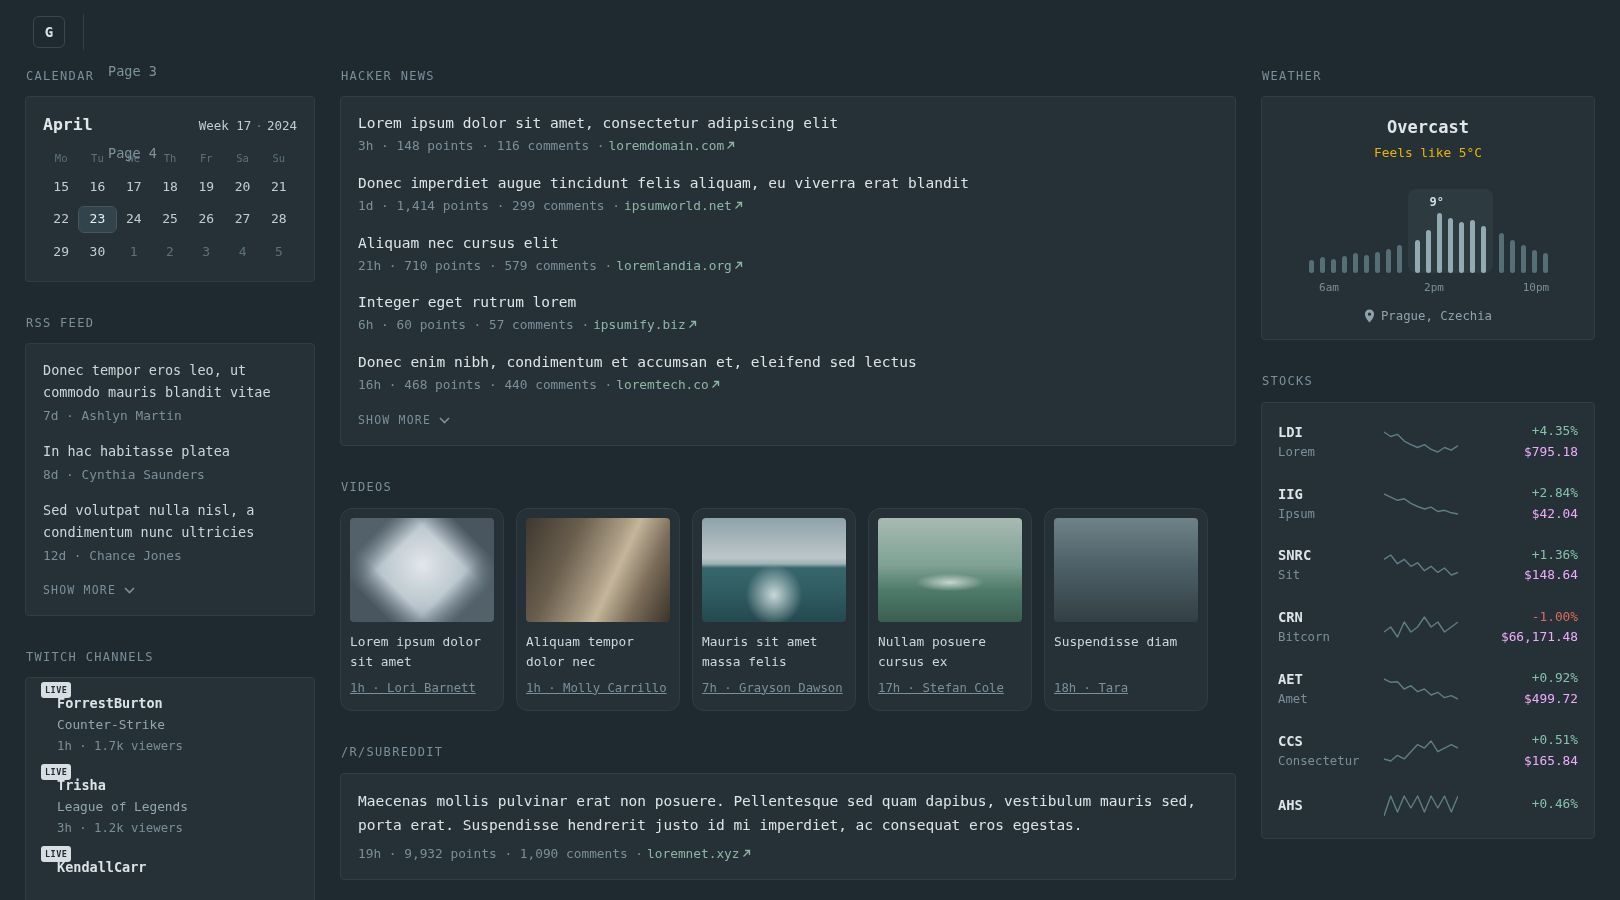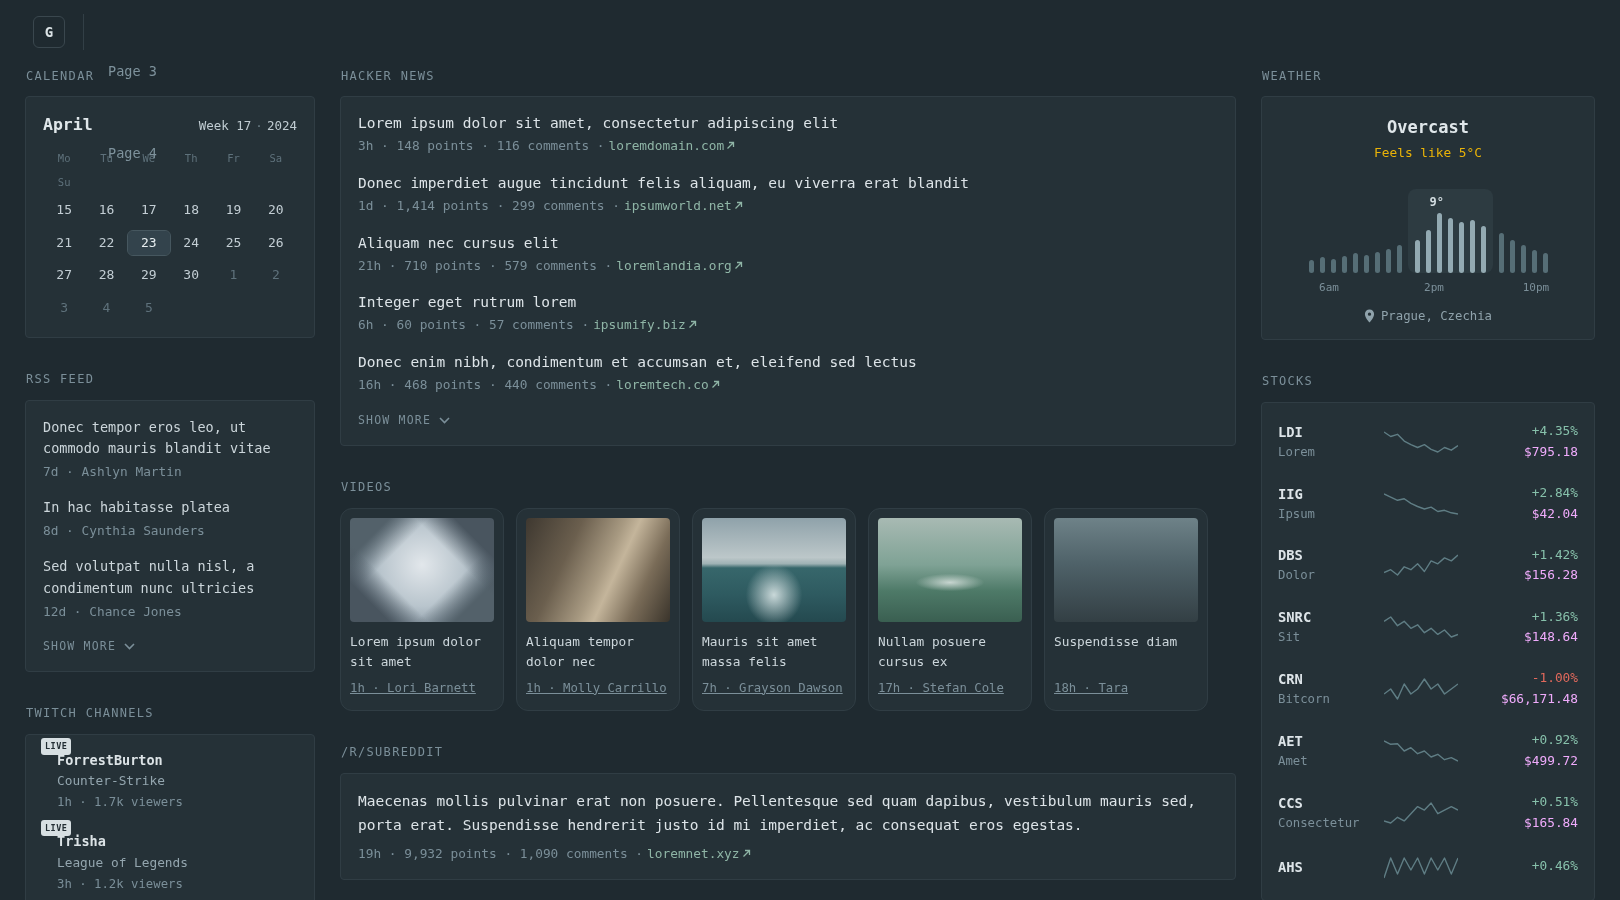--- a/index.html
+++ b/index.html
@@ -31,21 +31,21 @@
   .wtitle { font-size:12px; font-weight:500; letter-spacing:1.3px; color:#7b8f99; margin:0 0 11px 1px; }
   .card { background:#253137; border:1px solid #303d44; border-radius:4px; }
   .pad { padding:16px 17px; }
   .meta { color:#7b8f99; font-size:12.8px; margin-top:3px; }
 
   
   .cal-head { display:flex; justify-content:space-between; align-items:baseline; margin-bottom:14px; }
   .cal-month { font-size:16.5px; font-weight:600; color:#e0e7ea; }
   .cal-week { font-size:12.5px; color:#c0ccd2; }
   .cal-week .dot { color:#6a7d86; margin:0 4px; }
-  .cal-grid { display:grid; grid-template-columns:repeat(6,1fr); text-align:center; row-gap:8px; }
+  .cal-grid { display:grid; grid-template-columns:repeat(7,1fr); text-align:center; row-gap:8px; }
   .cal-dow { margin-bottom:8px; }
   .cal-dow span { font-size:10.5px; color:#5e717b; }
   .cal-day { font-size:13px; color:#c3ced4; padding:3px 0; border-radius:5px; cursor:pointer; }
   .cal-day.dim { color:#5e717b; }
   .cal-day.sel { background:#33434c; color:#e8eef0; outline:1px solid #46575f; }
 
   
   .rss-item { margin-bottom:16px; }
   .rss-title { color:#ccd6db; font-size:13.5px; line-height:1.6; cursor:pointer; }
   .showmore {
@@ -406,33 +406,20 @@
           <svg class="s-spark" viewBox="0 0 74 26">
               <polyline points="0.0,3.0 6.7,6.1 13.5,9.3 20.2,7.7 26.9,12.4 33.6,15.5 40.4,18.0 47.1,16.1 53.8,20.5 60.5,19.3 67.3,21.8 74.0,23.0" fill="none" stroke="#5f7d84" stroke-width="1.4" stroke-linejoin="round"></polyline>
             </svg>
           <span class="s-right">
               <div class="s-chg pos">+2.84%</div>
               <div class="s-price">$42.04</div>
             </span>
         </div>
         <div class="stock">
           <span class="s-left">
-              <div class="s-sym">DBS</div>
-              <div class="s-name">Dolor</div>
-            </span>
-          <svg class="s-spark" viewBox="0 0 74 26">
-              <polyline points="0.0,20.6 6.7,17.7 13.5,23.0 20.2,14.8 26.9,17.7 33.6,11.8 40.4,19.5 47.1,8.9 53.8,11.8 60.5,5.9 67.3,8.9 74.0,3.0" fill="none" stroke="#5f7d84" stroke-width="1.4" stroke-linejoin="round"></polyline>
-            </svg>
-          <span class="s-right">
-              <div class="s-chg pos">+1.42%</div>
-              <div class="s-price">$156.28</div>
-            </span>
-        </div>
-        <div class="stock">
-          <span class="s-left">
               <div class="s-sym">SNRC</div>
               <div class="s-name">Sit</div>
             </span>
           <svg class="s-spark" viewBox="0 0 74 26">
               <polyline points="0.0,7.3 6.7,3.0 13.5,11.7 20.2,7.3 26.9,14.3 33.6,10.8 40.4,18.7 47.1,14.3 53.8,20.4 60.5,16.0 67.3,23.0 74.0,20.4" fill="none" stroke="#5f7d84" stroke-width="1.4" stroke-linejoin="round"></polyline>
             </svg>
           <span class="s-right">
               <div class="s-chg pos">+1.36%</div>
               <div class="s-price">$148.64</div>
             </span>

